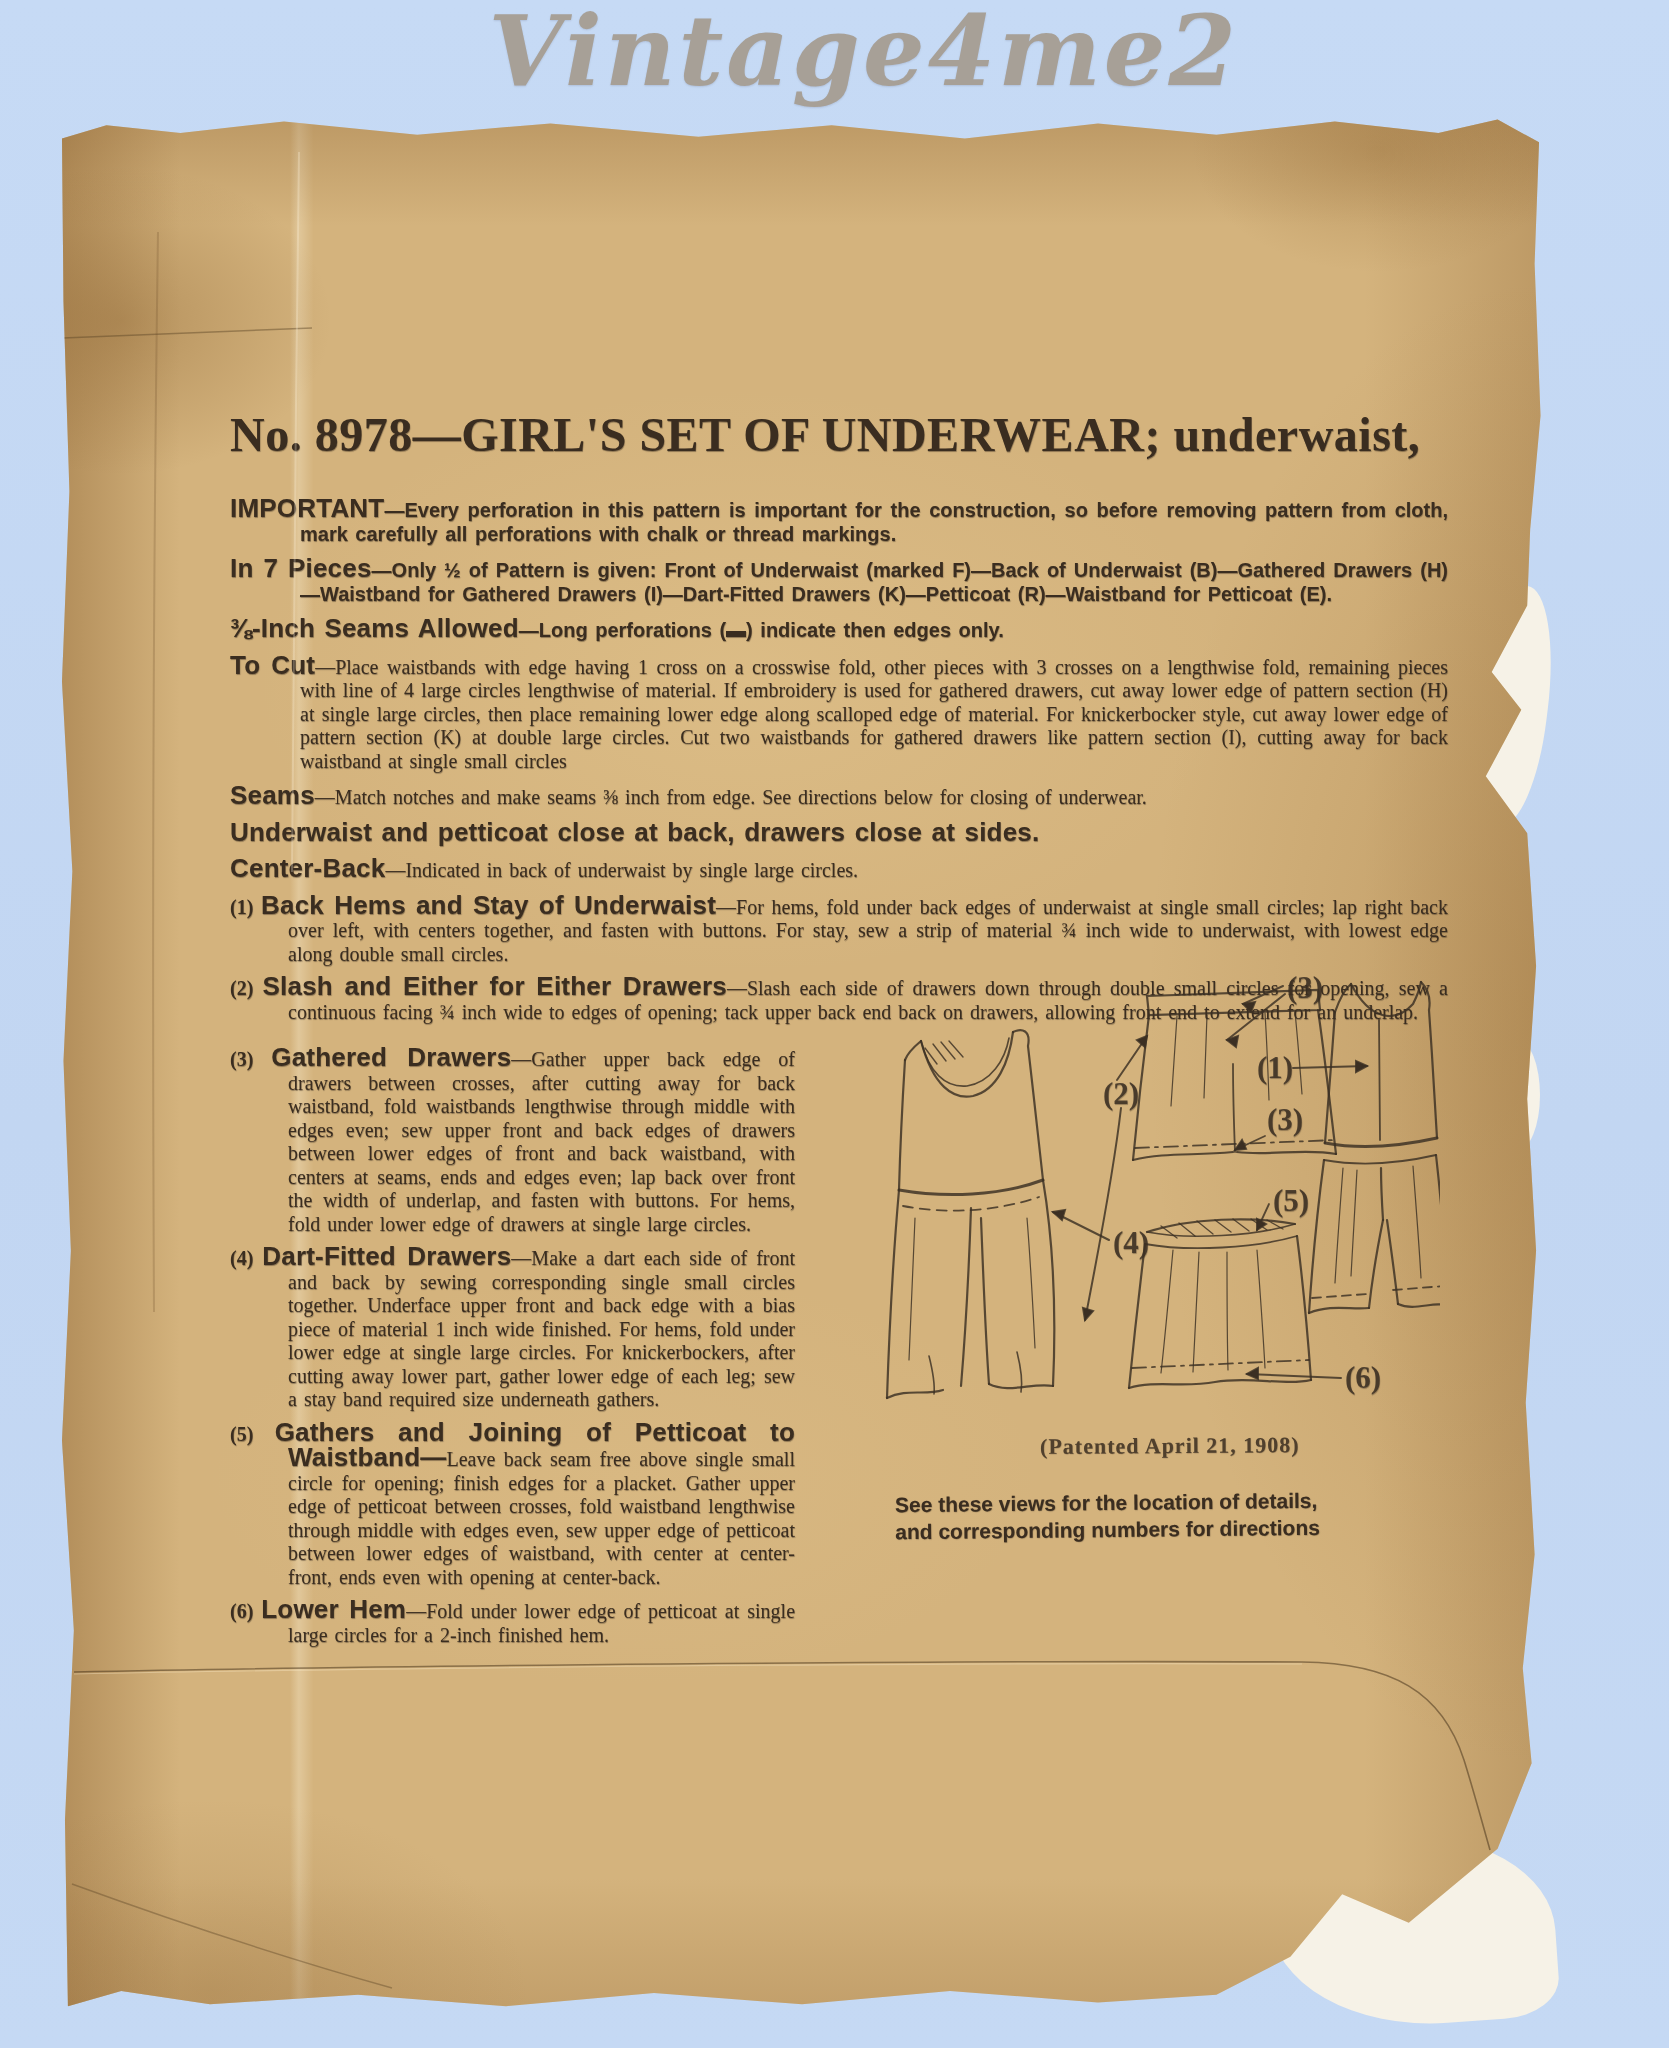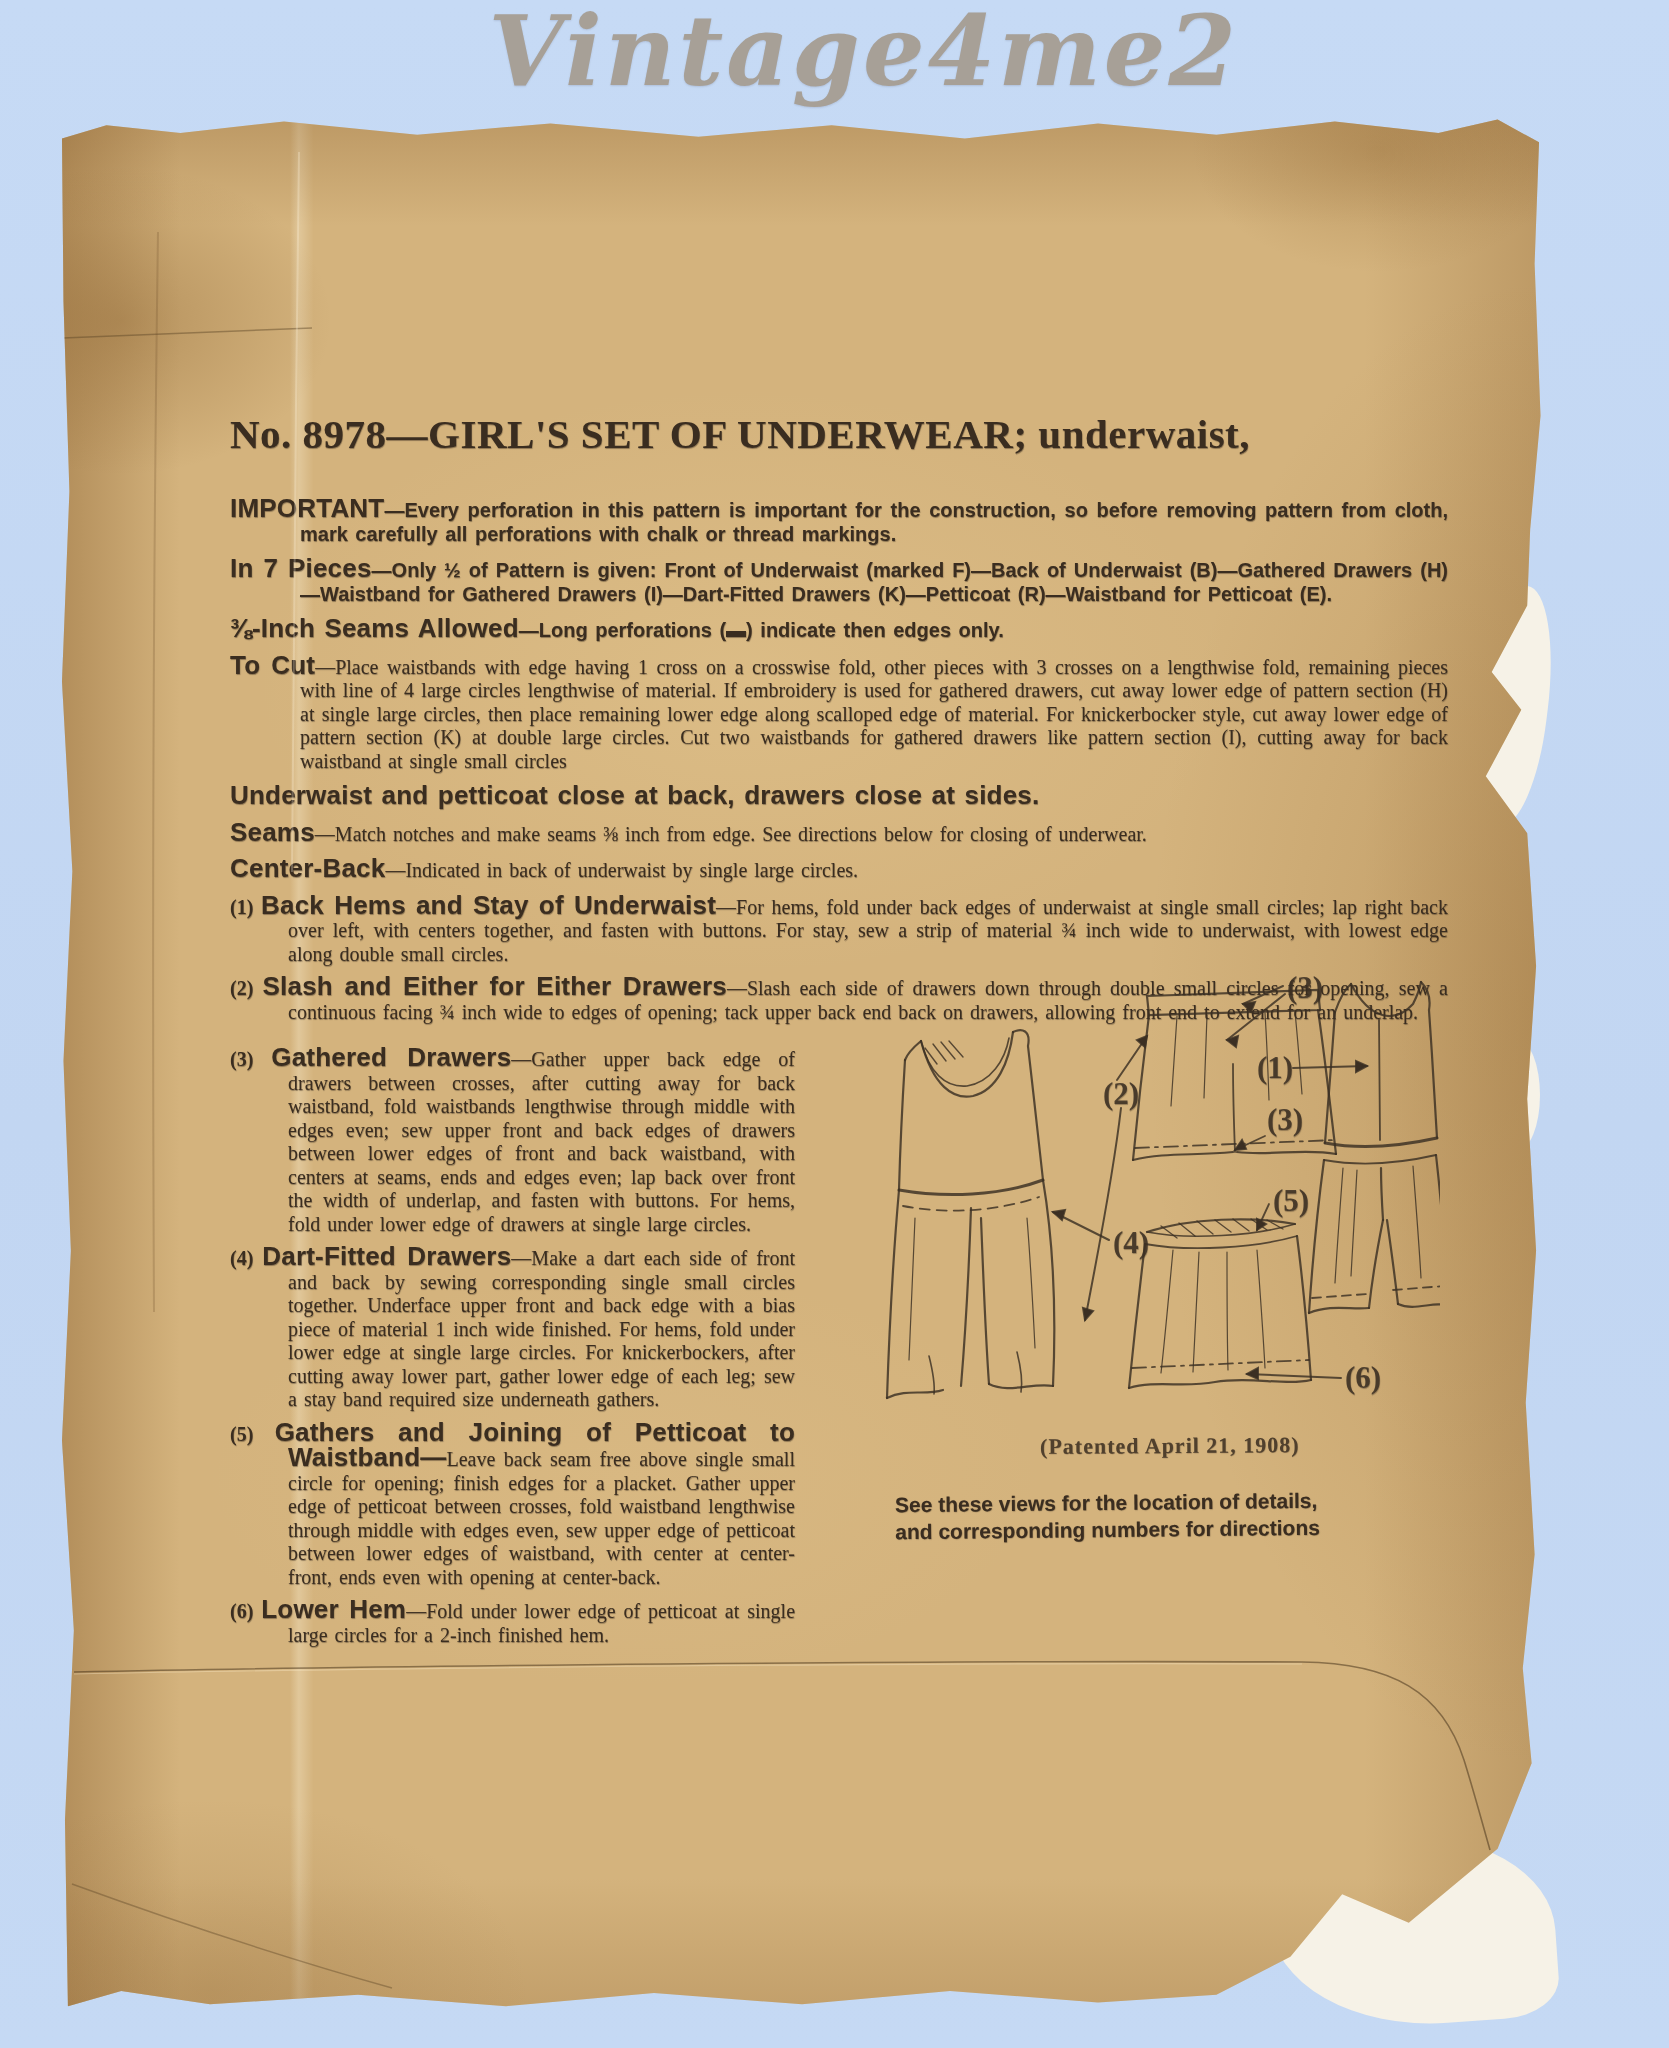--- a/index.html
+++ b/index.html
@@ -42,21 +42,21 @@
       99.6% 45%,99% 52%,99.6% 60%,98.9% 68%,99.5% 76%,98.7% 82%,99.3% 87%,
       97% 91.5%,91% 95.4%,86.5% 93.9%,83% 97.2%,78% 99.2%,
       70% 99.6%,60% 99%,50% 99.7%,40% 99.1%,30% 99.8%,20% 99.2%,10% 99.7%,4% 99%,.4% 99.8%,
       .2% 90%,.8% 80%,0% 70%,.6% 60%,.1% 50%,.7% 40%,0% 30%,.5% 20%,.1% 10%);
   }
   .content{
     position:absolute;left:168px;top:298px;width:1218px;
     color:#3a2d20;
     text-shadow:.5px .5px .8px rgba(58,45,32,.45);
   }
-  .title{font-weight:bold;font-size:41px;line-height:49px;letter-spacing:.5px;margin:0 0 38px 0;}
+  .title{font-weight:bold;font-size:48px;line-height:49px;letter-spacing:.5px;margin:0 0 38px 0;}
   .title .l2{padding-left:16px;display:block;}
   p.para{margin:0 0 11px 0;font-size:20px;line-height:23.5px;text-align:justify;word-spacing:2px;
          padding-left:70px;text-indent:-70px;}
   .lead{font-weight:bold;font-family:"Liberation Sans", sans-serif;font-size:26px;letter-spacing:.2px;}
   .gothic{font-family:"Liberation Sans", sans-serif;font-weight:bold;font-size:19px;line-height:23.5px;}
   p.step{margin:0 0 9px 0;font-size:20px;line-height:23.5px;text-align:justify;word-spacing:2px;
          padding-left:58px;text-indent:-58px;}
   .num{font-weight:bold;}
   .cols{display:flex;margin-top:22px;}
   .col-left{width:565px;flex:0 0 565px;}
@@ -91,23 +91,23 @@
     </h1>
 
     <p class="para gothic"><span class="lead">IMPORTANT</span><span>—Every perforation in this pattern is important for the construction, so before removing pattern from cloth, mark carefully all perforations with chalk or thread markings.</span></p>
 
     <p class="para gothic"><span class="lead">In 7 Pieces</span><span>—Only ½ of Pattern is given:  Front of Underwaist (marked F)—Back of Underwaist (B)—Gathered Drawers (H)—Waistband for Gathered Drawers (I)—Dart-Fitted Drawers (K)—Petticoat (R)—Waistband for Petticoat (E).</span></p>
 
     <p class="para gothic"><span class="lead">⅜-Inch Seams Allowed</span><span>—Long perforations (▬) indicate then edges only.</span></p>
 
     <p class="para"><span class="lead">To Cut</span><span>—Place waistbands with edge having 1 cross on a crosswise fold, other pieces with 3 crosses on a lengthwise fold, remaining pieces with line of 4 large circles lengthwise of material. If embroidery is used for gathered drawers, cut away lower edge of pattern section (H) at single large circles, then place remaining lower edge along scalloped edge of material. For knickerbocker style, cut away lower edge of pattern section (K) at double large circles.  Cut two waistbands for gathered drawers like pattern section (I), cutting away for back waistband at single small circles</span></p>
 
+    <p class="para"><span class="lead">Seams</span><span>—Match notches and make seams ⅜ inch from edge.  See directions below for closing of underwear.</span></p>
+
     <p class="para gothic"><span class="lead">Underwaist and petticoat close at back, drawers close at sides.</span></p>
-
-    <p class="para"><span class="lead">Seams</span><span>—Match notches and make seams ⅜ inch from edge.  See directions below for closing of underwear.</span></p>
 
     <p class="para"><span class="lead">Center-Back</span><span>—Indicated in back of underwaist by single large circles.</span></p>
 
 
     <p class="step"><span class="num">(1)</span> <span class="lead">Back Hems and Stay of Underwaist</span><span>—For hems, fold under back edges of underwaist at single small circles; lap right back over left, with centers together, and fasten with buttons.  For stay, sew a strip of material ¾ inch wide to underwaist, with lowest edge along double small circles.</span></p>
 
     <p class="step"><span class="num">(2)</span> <span class="lead">Slash and Either for Either Drawers</span><span>—Slash each side of drawers down through double small circles for opening, sew a continuous facing ¾ inch wide to edges of opening; tack upper back end back on drawers, allowing front end to extend for an underlap.</span></p>
 
     <div class="cols">
       <div class="col-left">

